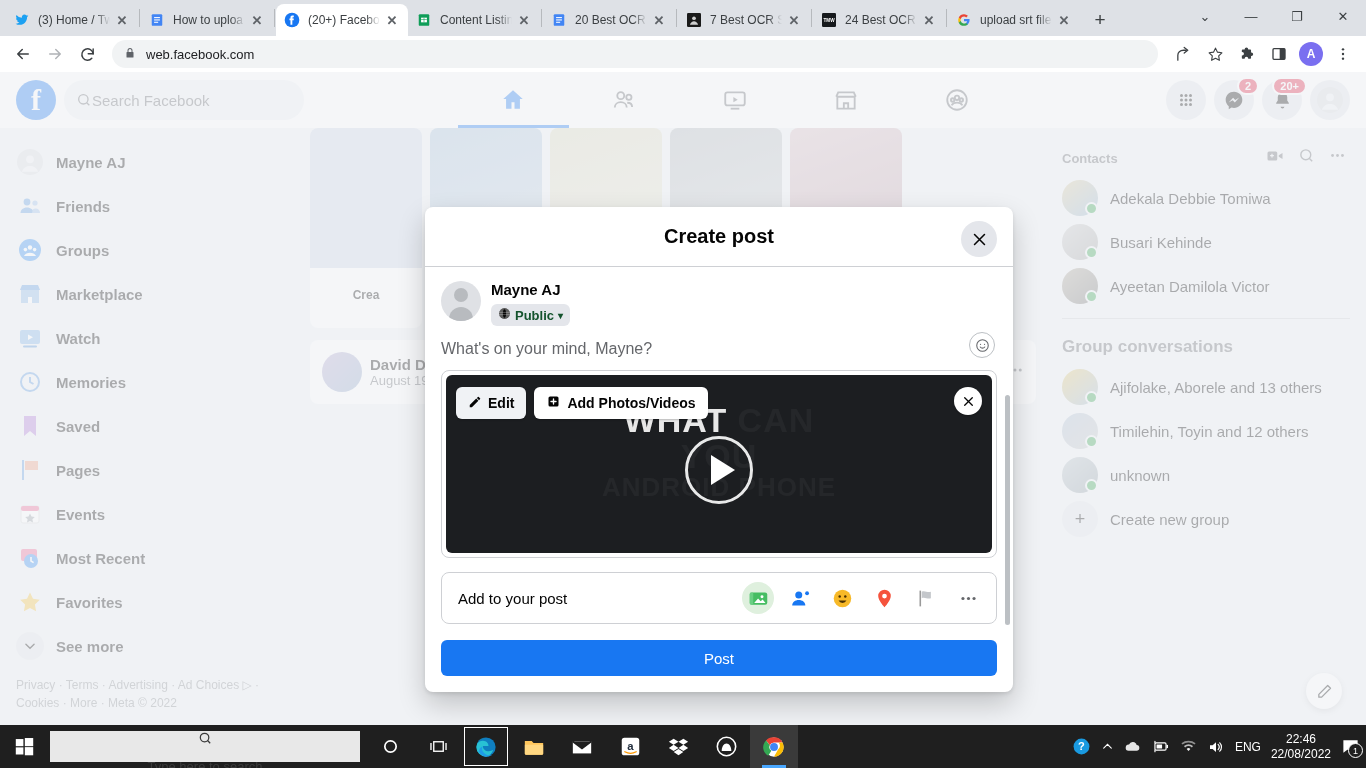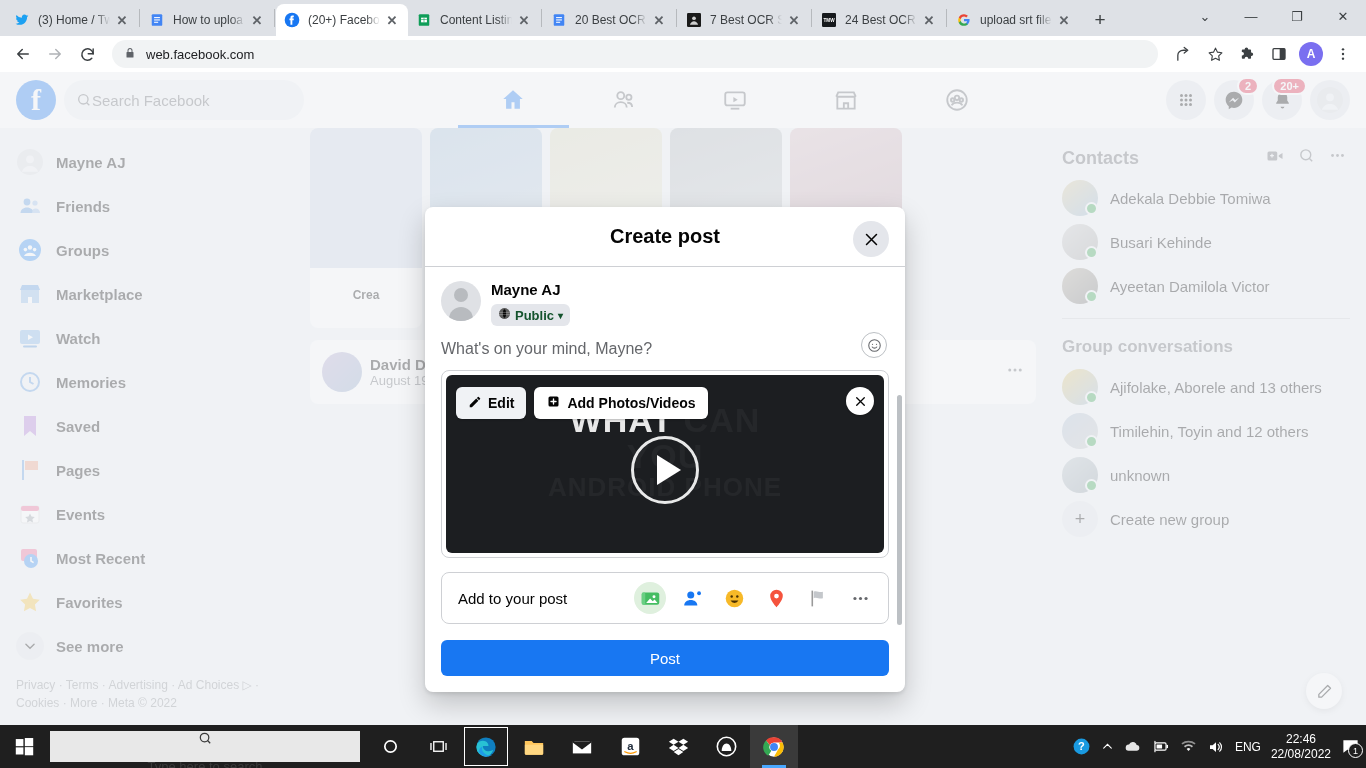--- a/index.html
+++ b/index.html
@@ -119,41 +119,41 @@
   .story.create .top { height: 140px; background: #cfd8e8; }
   .story.create .lbl { font-size: 12px; font-weight: 600; color:#050505; text-align:center; margin-top: 20px;}
   .post-card { background: #fff; border-radius: 8px; margin: 12px 10px 0 10px; padding: 12px; }
   .post-head { display: flex; align-items: center; gap: 8px; }
   .post-av { width: 40px; height: 40px; border-radius: 50%; background: linear-gradient(135deg,#b7a8d0,#8fa9c9); }
   .post-name { font-size: 15px; font-weight: 600; color: #050505; }
   .post-time { font-size: 13px; color: #65676b; }
 
   .fb-rightcol { width: 320px; padding: 12px 8px; }
   .rc-head { display: flex; align-items: center; height: 36px; padding: 0 8px; }
-  .rc-head .t { font-size: 18px; font-weight: 600; color: #65676b; flex: 1 1 auto; }
+  .rc-head .t { font-size: 13px; font-weight: 600; color: #65676b; flex: 1 1 auto; }
   .rc-head .acts { display: flex; gap: 6px; color: #65676b; }
   .contact { display: flex; align-items: center; gap: 12px; height: 44px; padding: 0 8px; }
   .contact .av { width: 36px; height: 36px; border-radius: 50%; position: relative; flex:0 0 36px; }
   .contact .av::after {
     content:""; position:absolute; right:0; bottom:1px; width:9px; height:9px;
     border-radius:50%; background:#31a24c; border:2px solid #f0f2f5;
   }
   .contact .nm { font-size: 15px; font-weight: 500; color: #000000; }
   .rc-div { height: 1px; background: #ced0d4; margin: 10px 8px; }
   .rc-sub { font-size: 17px; font-weight: 600; color: #65676b; padding: 8px; }
   .plus-circle { width: 36px; height: 36px; border-radius: 50%; background: #e4e6eb; display:flex;align-items:center;justify-content:center;font-size:18px;color:#050505;}
 
   .fb-fab {
     position: absolute; right: 24px; bottom: 16px; width: 36px; height: 36px; border-radius: 50%;
     background: #fff; box-shadow: 0 2px 6px rgba(0,0,0,.18); display:flex; align-items:center;justify-content:center;
   }
 
   
   .modal {
-    position: absolute; left: 425px; top: 135px; width: 480px;
+    position: absolute; left: 425px; top: 135px; width: 588px;
     background: #fff; border-radius: 8px; box-shadow: 0 12px 28px rgba(0,0,0,.2), 0 2px 4px rgba(0,0,0,.1);
     z-index: 50; overflow: hidden;
   }
   .modal-head {
     height: 60px; display: flex; align-items: center; justify-content: center;
     border-bottom: 1px solid #ced0d4; position: relative;
   }
   .modal-title { font-size: 20px; font-weight: 700; color: #050505; }
   .modal-close {
     position: absolute; right: 16px; top: 14px; width: 36px; height: 36px; border-radius: 50%;

